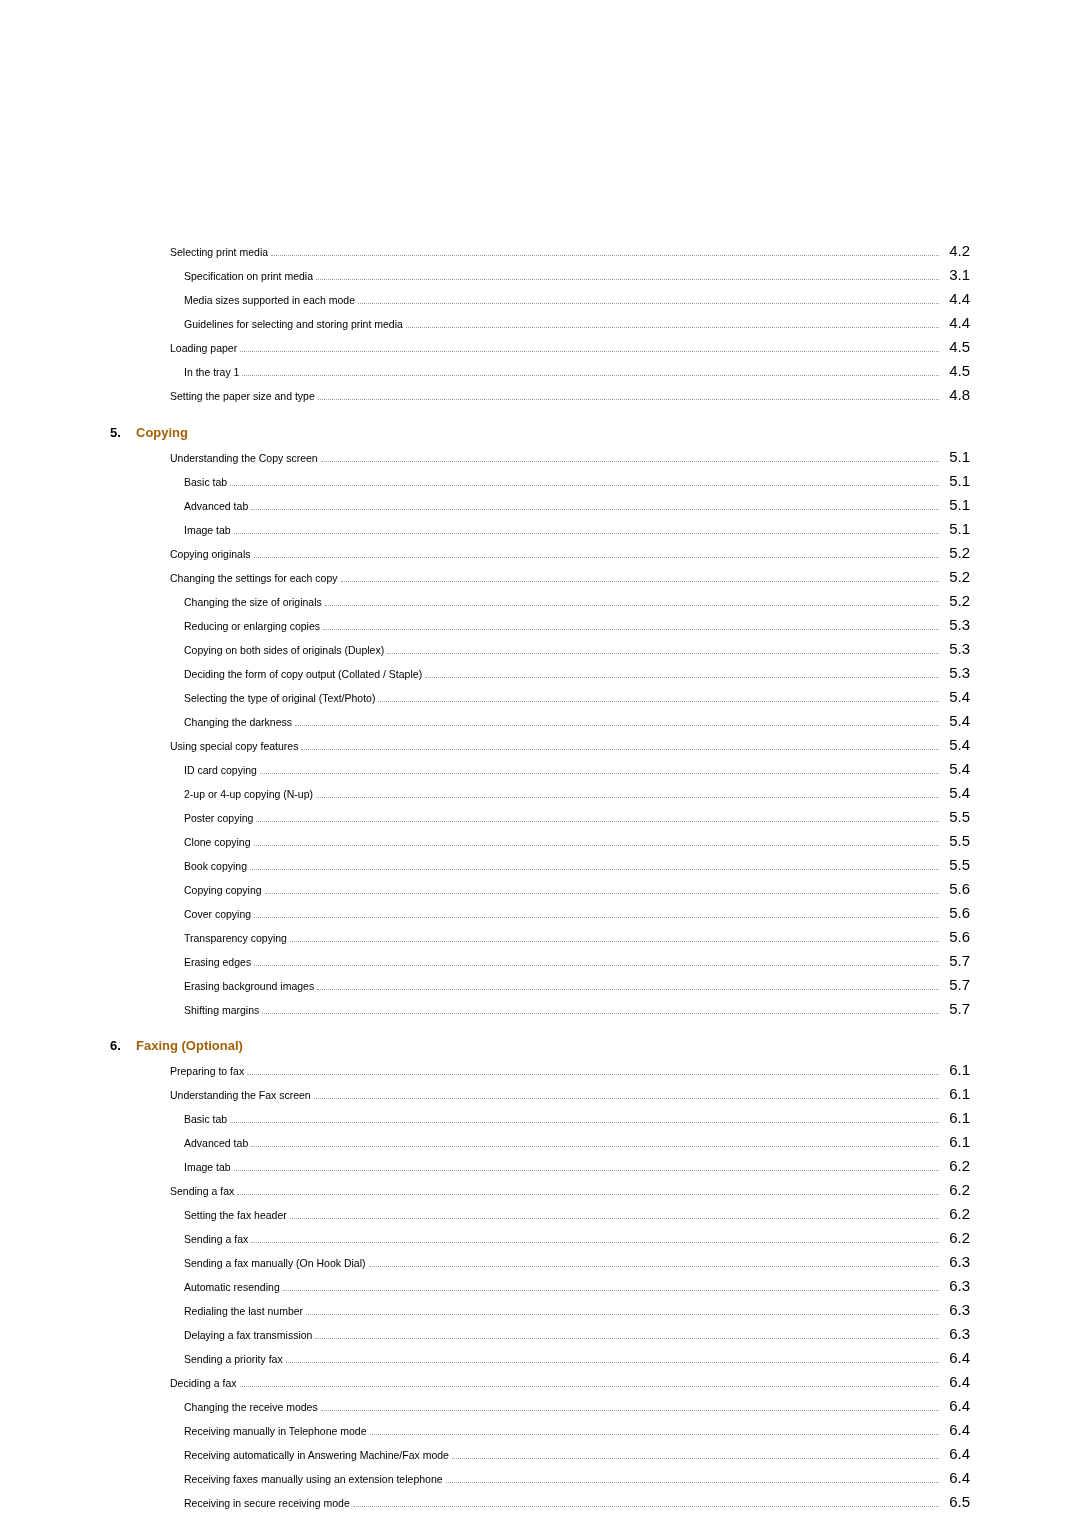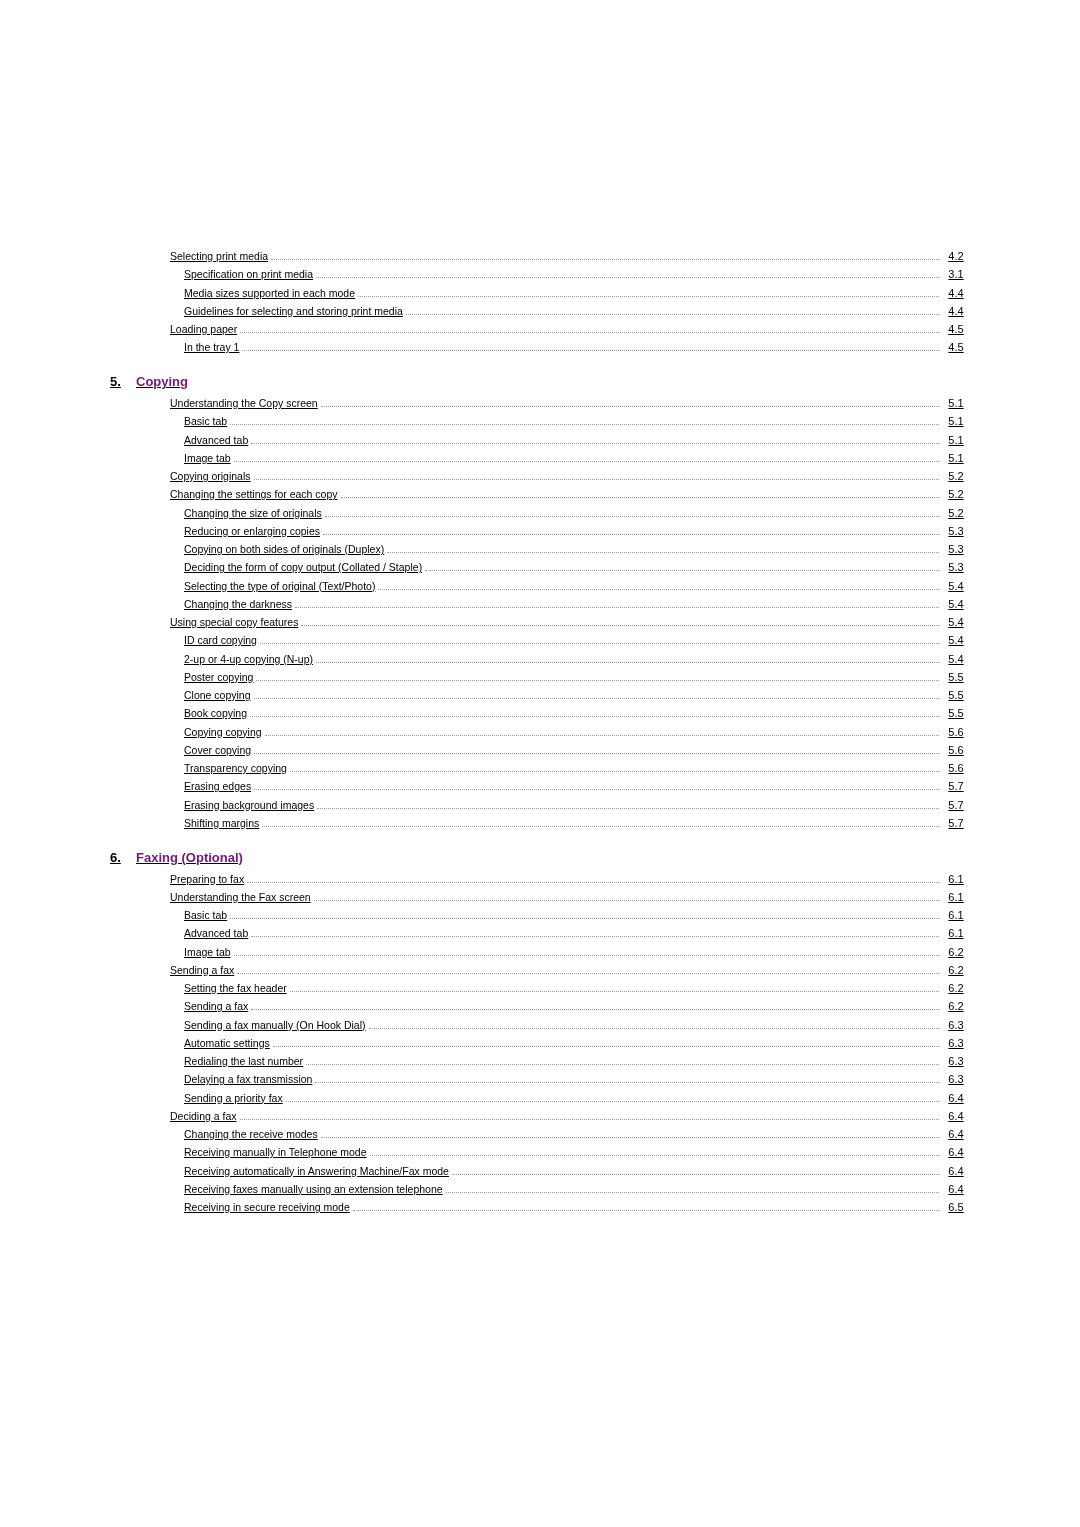--- a/index.html
+++ b/index.html
@@ -7,44 +7,43 @@
       background: #ffffff;
       font-family: Arial, Helvetica, sans-serif;
       font-size: 11px;
       color: #000000;
       width: 1080px;
       min-height: 1527px;
       padding: 40px 0;
     }
     .page {
       width: 860px;
-      margin: 8px auto;
+      margin: 0 auto;
       padding-top: 200px;
-      text-decoration: underline;
     }
     .toc-section {
       margin-bottom: 18px;
     }
     .section-header {
       display: flex;
       align-items: baseline;
       margin-bottom: 6px;
       margin-left: 0px;
     }
     .section-number {
       font-size: 13px;
       font-weight: bold;
       color: #000;
       margin-right: 6px;
       min-width: 20px;
     }
     .section-title {
       font-size: 13px;
       font-weight: bold;
-      color: #701a75;
+      color: #a16207;
     }
     .toc-entries {
       margin-left: 60px;
     }
     .toc-entry {
       display: flex;
       align-items: baseline;
       margin-bottom: 1.5px;
       line-height: 1.5;
     }
@@ -54,25 +53,25 @@
       white-space: nowrap;
       flex-shrink: 0;
     }
     .entry-dots {
       flex: 1;
       border-bottom: 1px dotted #999;
       margin: 0 3px;
       margin-bottom: 2px;
     }
     .entry-page {
-      font-size: 11px;
+      font-size: 15px;
       color: #000;
       white-space: nowrap;
       min-width: 28px;
-      text-align: center;
+      text-align: right;
     }
     .toc-entry.indent1 {
       margin-left: 14px;
     }
     
     .top-entries {
       margin-left: 60px;
       margin-bottom: 18px;
     }
   </style>
@@ -104,20 +103,25 @@
       </div>
       <div class="toc-entry">
         <span class="entry-label">Loading paper</span>
         <span class="entry-dots"></span>
         <span class="entry-page">4.5</span>
       </div>
       <div class="toc-entry indent1">
         <span class="entry-label">In the tray 1</span>
         <span class="entry-dots"></span>
         <span class="entry-page">4.5</span>
+      </div>
+      <div class="toc-entry">
+        <span class="entry-label">Setting the paper size and type</span>
+        <span class="entry-dots"></span>
+        <span class="entry-page">4.8</span>
       </div>
     </div>
 
   <div id="sections-container">
       <div class="toc-section">
         <div class="section-header">
           <span class="section-number">5.</span>
           <span class="section-title">Copying</span>
         </div>
         <div class="toc-entries">
@@ -288,21 +292,21 @@
             <span class="entry-label">Sending a fax</span>
             <span class="entry-dots"></span>
             <span class="entry-page">6.2</span>
           </div>
           <div class="toc-entry indent1">
             <span class="entry-label">Sending a fax manually (On Hook Dial)</span>
             <span class="entry-dots"></span>
             <span class="entry-page">6.3</span>
           </div>
           <div class="toc-entry indent1">
-            <span class="entry-label">Automatic settings</span>
+            <span class="entry-label">Automatic resending</span>
             <span class="entry-dots"></span>
             <span class="entry-page">6.3</span>
           </div>
           <div class="toc-entry indent1">
             <span class="entry-label">Redialing the last number</span>
             <span class="entry-dots"></span>
             <span class="entry-page">6.3</span>
           </div>
           <div class="toc-entry indent1">
             <span class="entry-label">Delaying a fax transmission</span>

